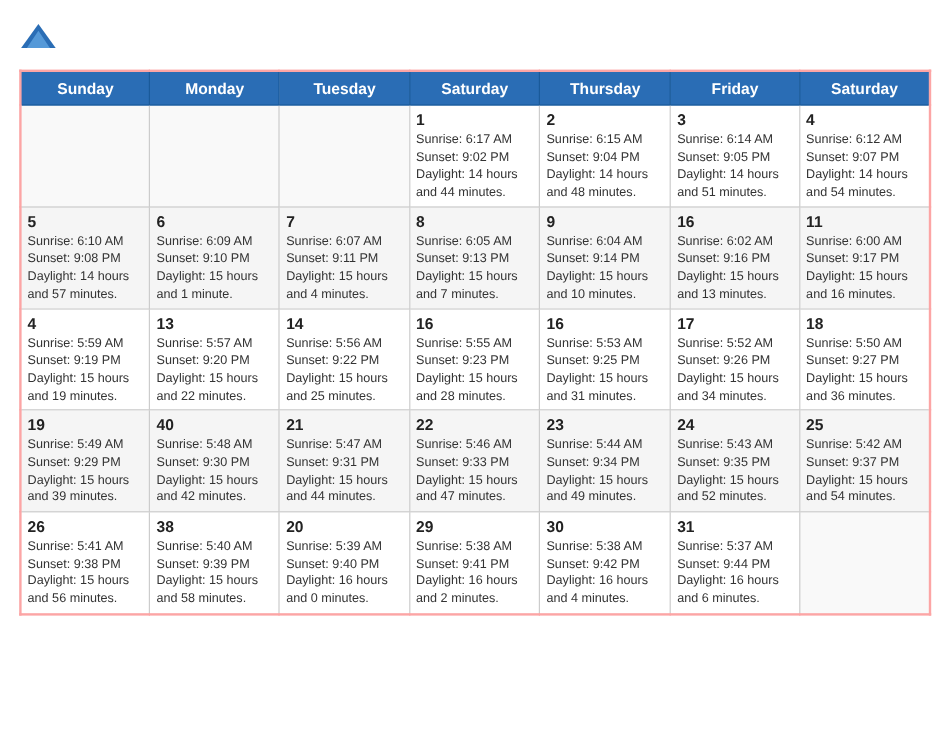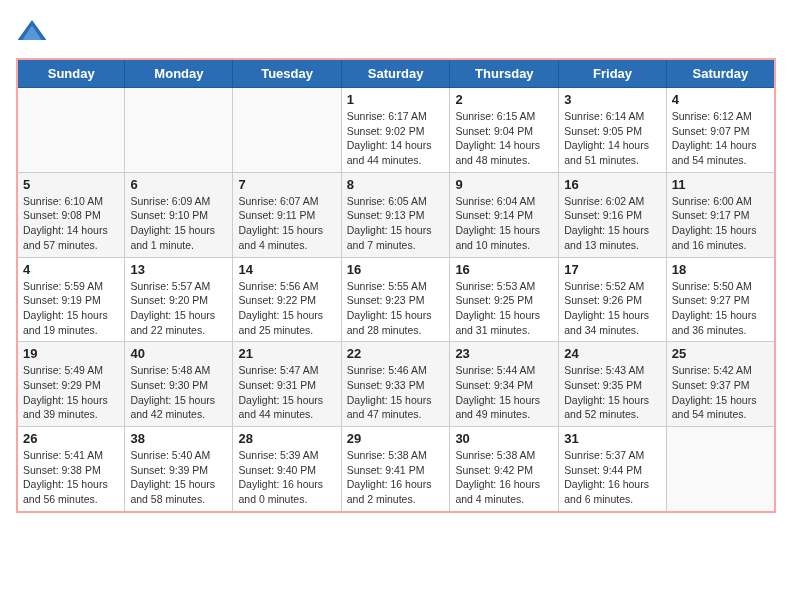--- a/index.html
+++ b/index.html
@@ -247,21 +247,21 @@
       <tr>
         <td>
           <div class="day-num">26</div>
           <div class="day-info">Sunrise: 5:41 AM<br>Sunset: 9:38 PM<br>Daylight: 15 hours and 56 minutes.</div>
         </td>
         <td>
           <div class="day-num">38</div>
           <div class="day-info">Sunrise: 5:40 AM<br>Sunset: 9:39 PM<br>Daylight: 15 hours and 58 minutes.</div>
         </td>
         <td>
-          <div class="day-num">28</div>
+          <div class="day-num">20</div>
           <div class="day-info">Sunrise: 5:39 AM<br>Sunset: 9:40 PM<br>Daylight: 16 hours and 0 minutes.</div>
         </td>
         <td>
           <div class="day-num">29</div>
           <div class="day-info">Sunrise: 5:38 AM<br>Sunset: 9:41 PM<br>Daylight: 16 hours and 2 minutes.</div>
         </td>
         <td>
           <div class="day-num">30</div>
           <div class="day-info">Sunrise: 5:38 AM<br>Sunset: 9:42 PM<br>Daylight: 16 hours and 4 minutes.</div>
         </td>

